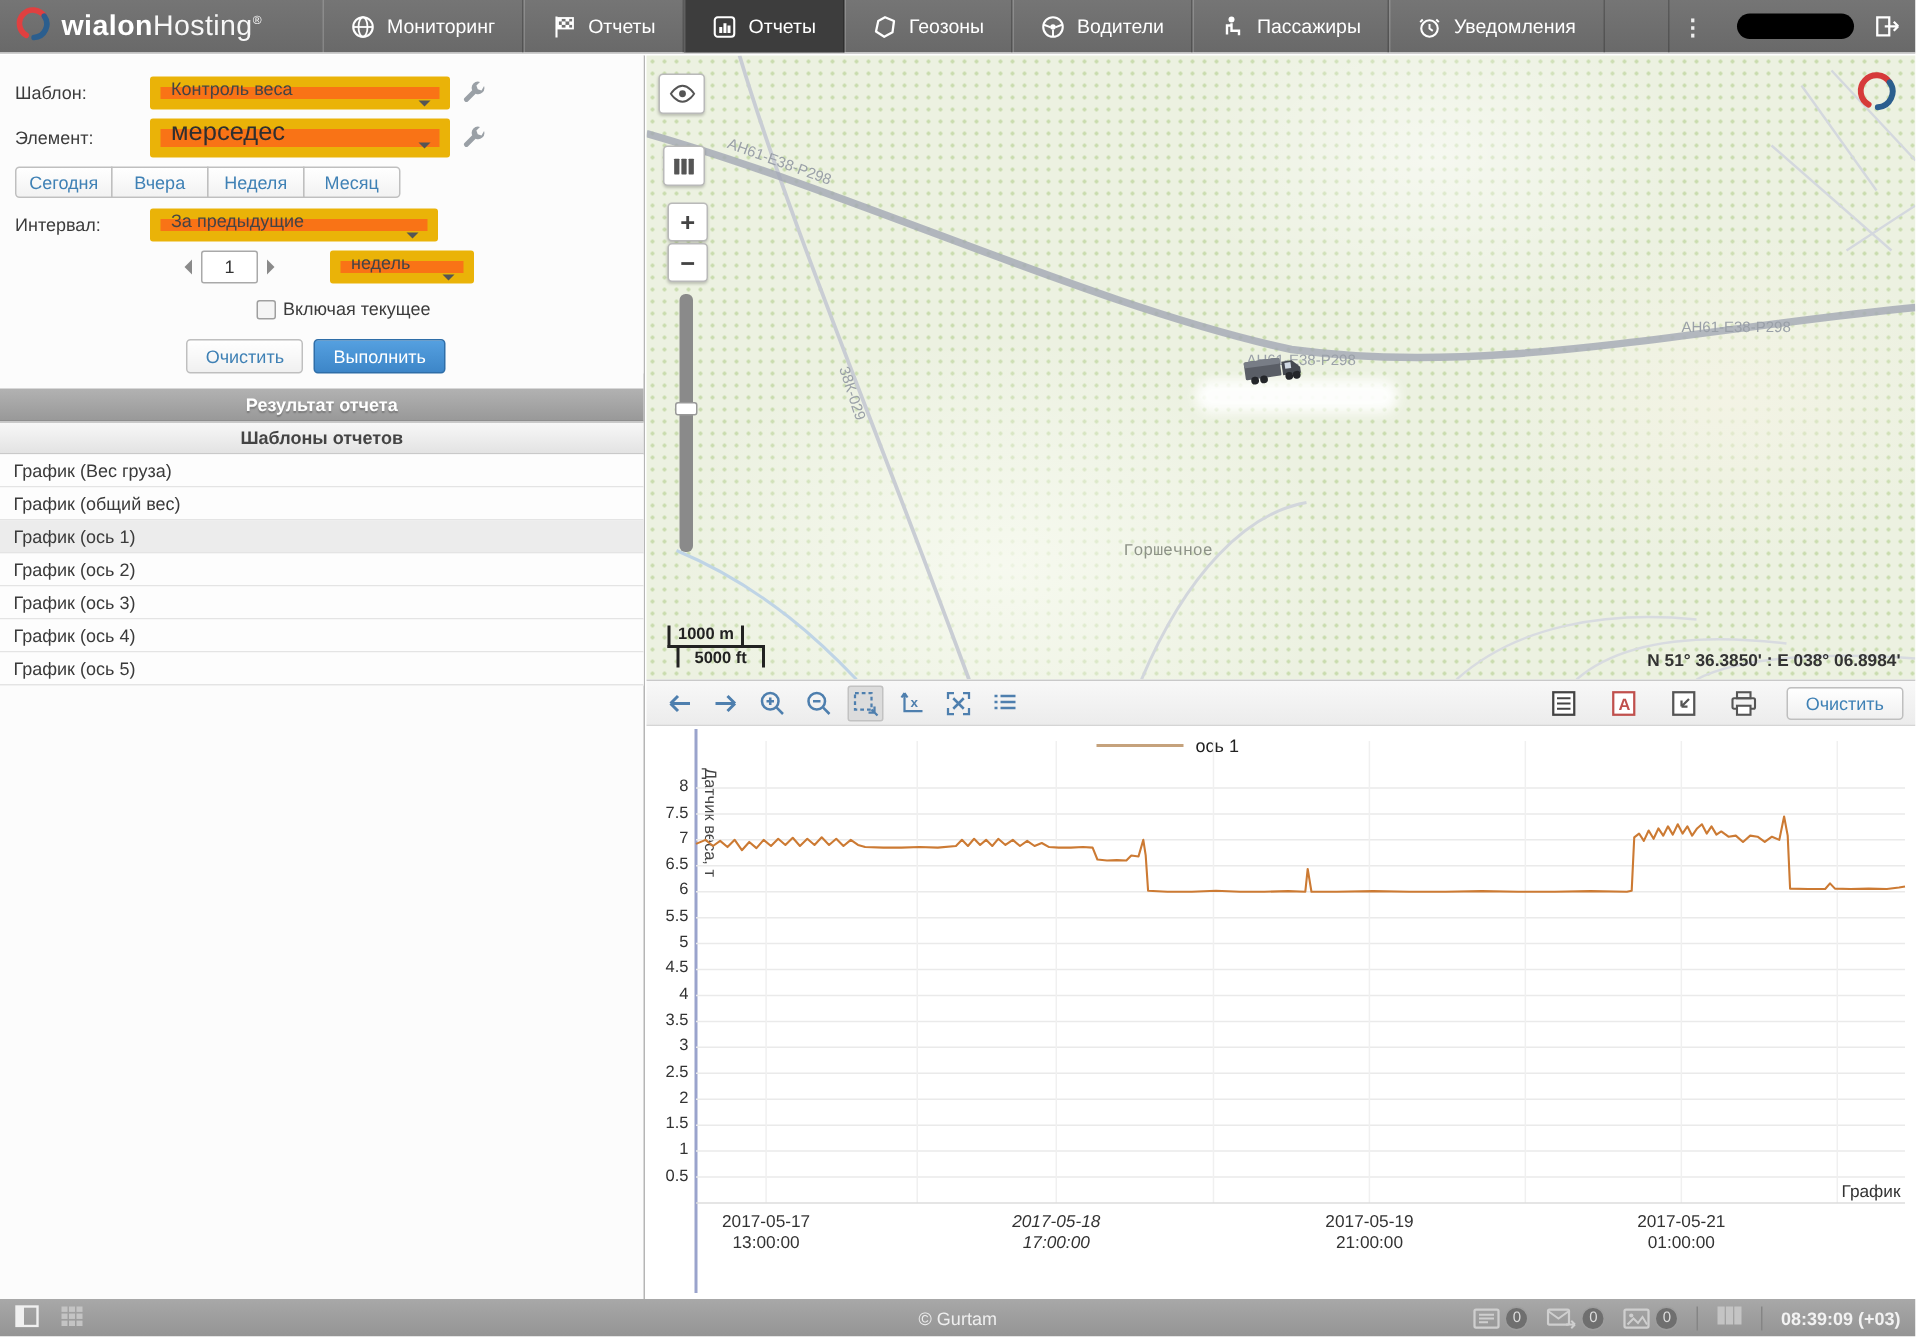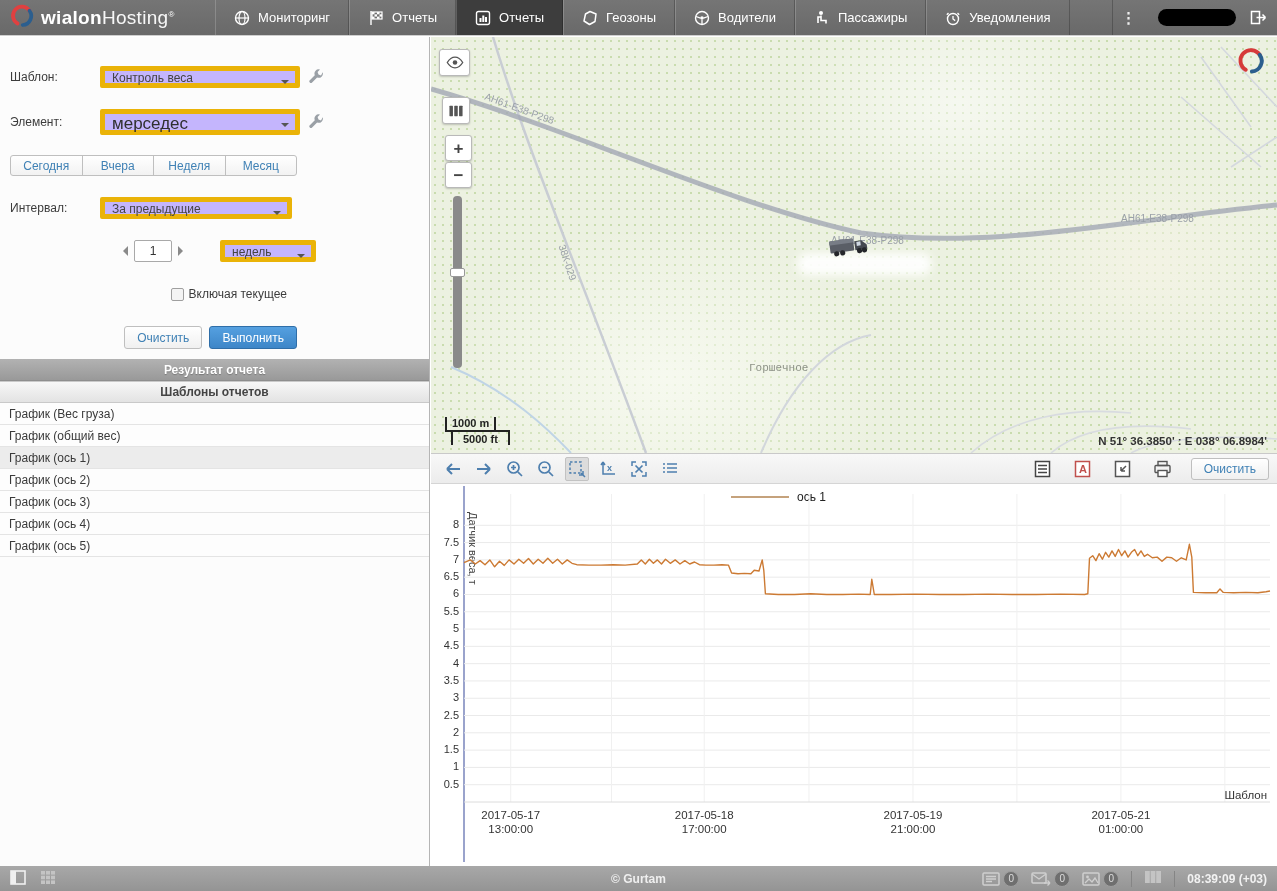--- a/index.html
+++ b/index.html
@@ -25,29 +25,29 @@
   .user-blackout { width:78px; height:17px; background:#000; border-radius:9px; }
   .exit-wrap { display:flex; align-items:center; }
 
   
   .main { position:absolute; top:37px; left:0; width:1277px; height:829px; }
 
   
   .left-panel { position:absolute; left:0; top:0; width:430px; height:100%;
     background:#fcfcfc; border-right:1px solid #b5b5b5; }
   .form { padding-top:8px; background:#fcfcfc; }
-  .form-row { display:flex; align-items:center; margin:20px 10px; min-height:24px; }
+  .form-row { display:flex; align-items:center; margin:5px 10px; min-height:24px; }
   .form-label { width:90px; font-size:12px; color:#3c3c3c; }
-  .select { position:relative; height:22px; background:#c4b5fd; border:5px solid #eab308; border-radius:2px;
-    display:flex; align-items:flex-start; padding:0 18px 0 7px; cursor:pointer; color:#444; }
+  .select { position:relative; height:22px; background:#f97316; border:7px solid #eab308; border-radius:2px;
+    display:flex; align-items:flex-end; padding:0 18px 0 7px; cursor:pointer; color:#444; }
   .select::after { content:""; position:absolute; right:6px; top:9px; border:4px solid transparent; border-top-color:#555; }
   .select.w200 { width:200px; }
   .select.big { height:26px; font-size:17px; color:#2f2f2f; }
   .wrench-btn { margin-left:8px; cursor:pointer; display:flex; }
-  .quick-row { display:flex; margin:6px 10px; width:287px;text-align:center; }
+  .quick-row { display:flex; margin:6px 10px; width:257px;text-align:center; }
   .quick-btn { flex:1; height:21px; background:linear-gradient(#fff,#f2f2f2); border:1px solid #bfbfbf;
     color:#3f81b5; font-size:12px; display:flex; align-items:center; justify-content:center; cursor:pointer; margin-right:-1px; }
   .quick-btn:first-child { border-radius:3px 0 0 3px; }
   .quick-btn:last-child { border-radius:0 3px 3px 0; margin-right:0; }
   .stepper-row { margin-left:118px; display:flex; align-items:center; gap:6px; }
   .arrow-btn { width:0; height:0; border:5px solid transparent; cursor:pointer; }
   .arrow-btn.left { border-right-color:#8a8a8a; }
   .arrow-btn.right { border-left-color:#8a8a8a; }
   .num-input { width:38px; height:22px; border:1px solid #a9a9a9; border-radius:2px; text-align:center; font-size:12px; color:#333; background:#fff; font-family:"Liberation Sans",sans-serif; }
   .check-row { display:flex; align-items:center; justify-content:flex-end; padding-right:132px; gap:5px; }
@@ -104,21 +104,21 @@
   .y-axis-line { position:absolute; left:32px; top:2px; width:2px; height:376px; background:#9aa3cc; }
   .y-label { position:absolute; left:36px; top:28px; writing-mode:vertical-rl; font-size:11px; color:#444; }
   .ytick { position:absolute; right:818px; width:26px; text-align:right; font-size:11px; color:#333; }
   .xtick { position:absolute; text-align:center; font-size:11.5px; color:#333; white-space:pre-line; line-height:1.25; }
   .xaxis-title { position:absolute; right:10px; font-size:11.5px; color:#333; }
 
   
   .statusbar { position:absolute; bottom:0; left:0; width:100%; height:25px; background:linear-gradient(#a8a8a8,#949494);
     display:flex; align-items:center; color:#fff; }
   .sb-left { display:flex; align-items:center; gap:14px; padding-left:10px; }
-  .sb-center { position:absolute; left:0; right:0; text-align:center; font-weight:bold; color:#efefef; pointer-events:none; }
+  .sb-center { position:absolute; left:0; right:0; text-align:center; font-weight:normal; color:#efefef; pointer-events:none; }
   .sb-right { margin-left:auto; display:flex; align-items:center; gap:12px; padding-right:10px; }
   .sb-badge-group { display:flex; align-items:center; gap:3px; cursor:pointer; }
   .badge { min-width:16px; height:16px; border-radius:8px; background:#6f6f6f; border:1px solid #9e9e9e;
     color:#ddd; font-size:10px; display:flex; align-items:center; justify-content:center; padding:0 3px; }
   .sb-time { font-size:12px; font-weight:bold; color:#f2f2f2; }
   .sb-sep { width:1px; height:16px; background:#858585; }
 </style>
 </head>
 <body>
 
@@ -481,28 +481,28 @@
               <div class="ytick" style="top: 155.353px;">4.5</div>
               <div class="ytick" style="top: 138.059px;">5</div>
               <div class="ytick" style="top: 120.765px;">5.5</div>
               <div class="ytick" style="top: 103.471px;">6</div>
               <div class="ytick" style="top: 86.1765px;">6.5</div>
               <div class="ytick" style="top: 68.8824px;">7</div>
               <div class="ytick" style="top: 51.5882px;">7.5</div>
               <div class="ytick" style="top: 34.2941px;">8</div>
               <div class="xtick" style="left: 24.748px; width: 110px; top: 324px;">2017-05-17
 13:00:00</div>
-              <div class="xtick" style="left: 218.188px; width: 110px; top: 324px;">2017-05-18
+              <div class="xtick" style="left: 218.188px; width: 110px; top: 324px; font-style: italic;">2017-05-18
 17:00:00</div>
               <div class="xtick" style="left: 427px; width: 110px; top: 324px; text-align: center;">2017-05-19
 21:00:00</div>
               <div class="xtick" style="left: 634.89px; width: 110px; top: 324px;">2017-05-21
 01:00:00</div>
             </div>
-          <div class="xaxis-title" style="top:305px">Шаблон</div>
+          <div class="xaxis-title" style="top:305px">График</div>
         </div>
       </div>
     </div>
   </div>
 
   <div class="statusbar">
     <div class="sb-left">
       <span>
         <svg width="16" height="15" viewBox="0 0 16 15">
             <rect x="1" y="1" width="14" height="13" fill="none" stroke="#f0f0f0" stroke-width="1.6"></rect>

